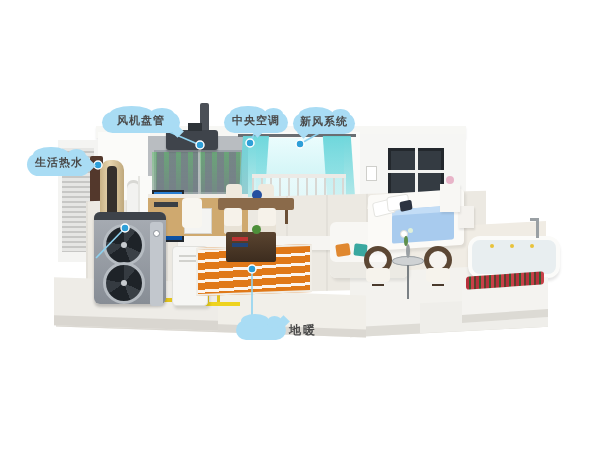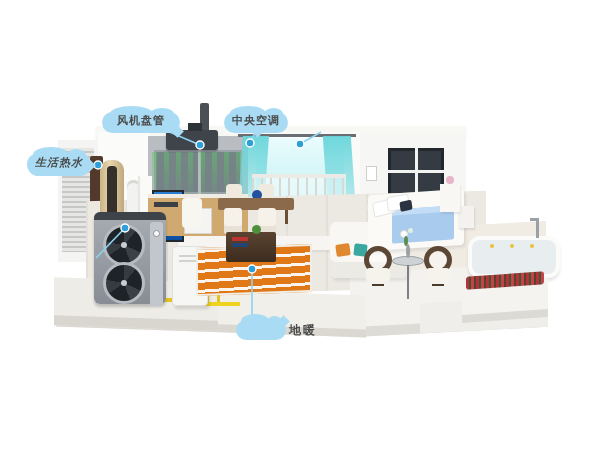--- a/index.html
+++ b/index.html
@@ -160,21 +160,21 @@
   .cloud{background:#a9dcf4;border-radius:12px;}
   .cloud::before{content:"";position:absolute;left:10%;top:-28%;width:55%;height:70%;border-radius:50%;background:inherit;}
   .cloud::after{content:"";position:absolute;right:8%;top:-18%;width:30%;height:60%;border-radius:50%;background:inherit;}
   .tail{position:absolute;width:9px;height:9px;background:#a9dcf4;transform:rotate(45deg);}
   .txt{position:absolute;left:0;top:0;width:100%;height:100%;display:flex;align-items:center;justify-content:center;
        font-size:11px;font-weight:bold;color:#4a4a4a;letter-spacing:1px;transform:translateY(-2px);z-index:2;}
   .txt2{flex-direction:column;line-height:13px;letter-spacing:0;}
   .c1{left:102px;top:112px;width:78px;height:21px;}
   .c2{left:224px;top:112px;width:64px;height:21px;font-family:Liberation Mono, monospace;}
   .c3{left:293px;top:113px;width:62px;height:21px;}
-  .c4{left:27px;top:153px;width:64px;height:23px;font-style:italic;}
+  .c4{left:27px;top:153px;width:64px;height:23px;}
   .c5{left:14px;top:240px;width:88px;height:38px;border-radius:16px;}
   .c6{left:236px;top:320px;width:50px;height:20px;}
   .t1{right:-2px;bottom:-3px;} .t2{left:46%;bottom:-3px;} .t3{left:6px;bottom:-3px;}
   .t4{right:-3px;top:8px;} .t5{right:-3px;top:14px;} .t6{right:-2px;top:-3px;}
   .fh-text{left:289px;top:322px;width:54px;height:16px;font-size:12px;font-weight:bold;color:#4a4a4a;
        letter-spacing:2px;display:flex;align-items:center;}
 </style>
 </head>
 <body>
 
@@ -292,20 +292,24 @@
   </svg>
 
   <div class="abs cloud c1">
     <div class="tail t1"></div>
     <div class="txt">风机盘管</div>
   </div>
   <div class="abs cloud c2">
     <div class="tail t2"></div>
     <div class="txt">中央空调</div>
   </div>
+  <div class="abs cloud c3">
+    <div class="tail t3"></div>
+    <div class="txt">新风系统</div>
+  </div>
   <div class="abs cloud c4">
     <div class="tail t4"></div>
     <div class="txt">生活热水</div>
   </div>
   <div class="abs cloud c6">
     <div class="tail t6"></div>
   </div>
   <div class="abs fh-text">地暖</div>
 
 </div>

